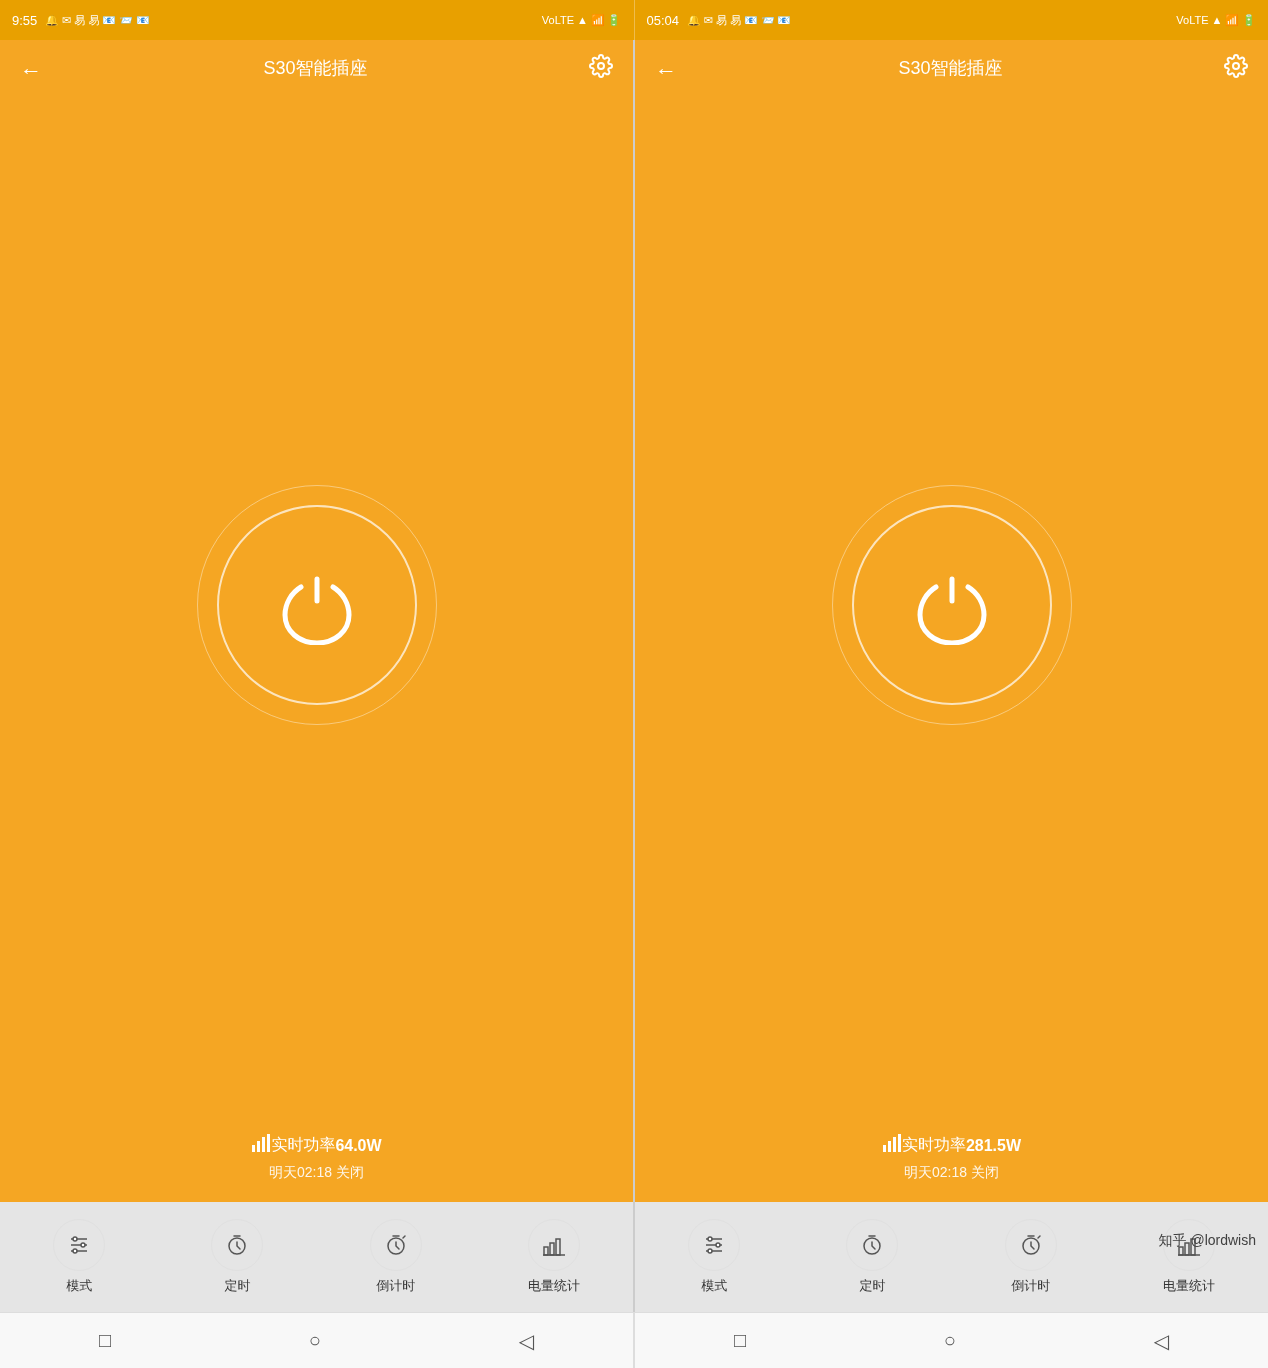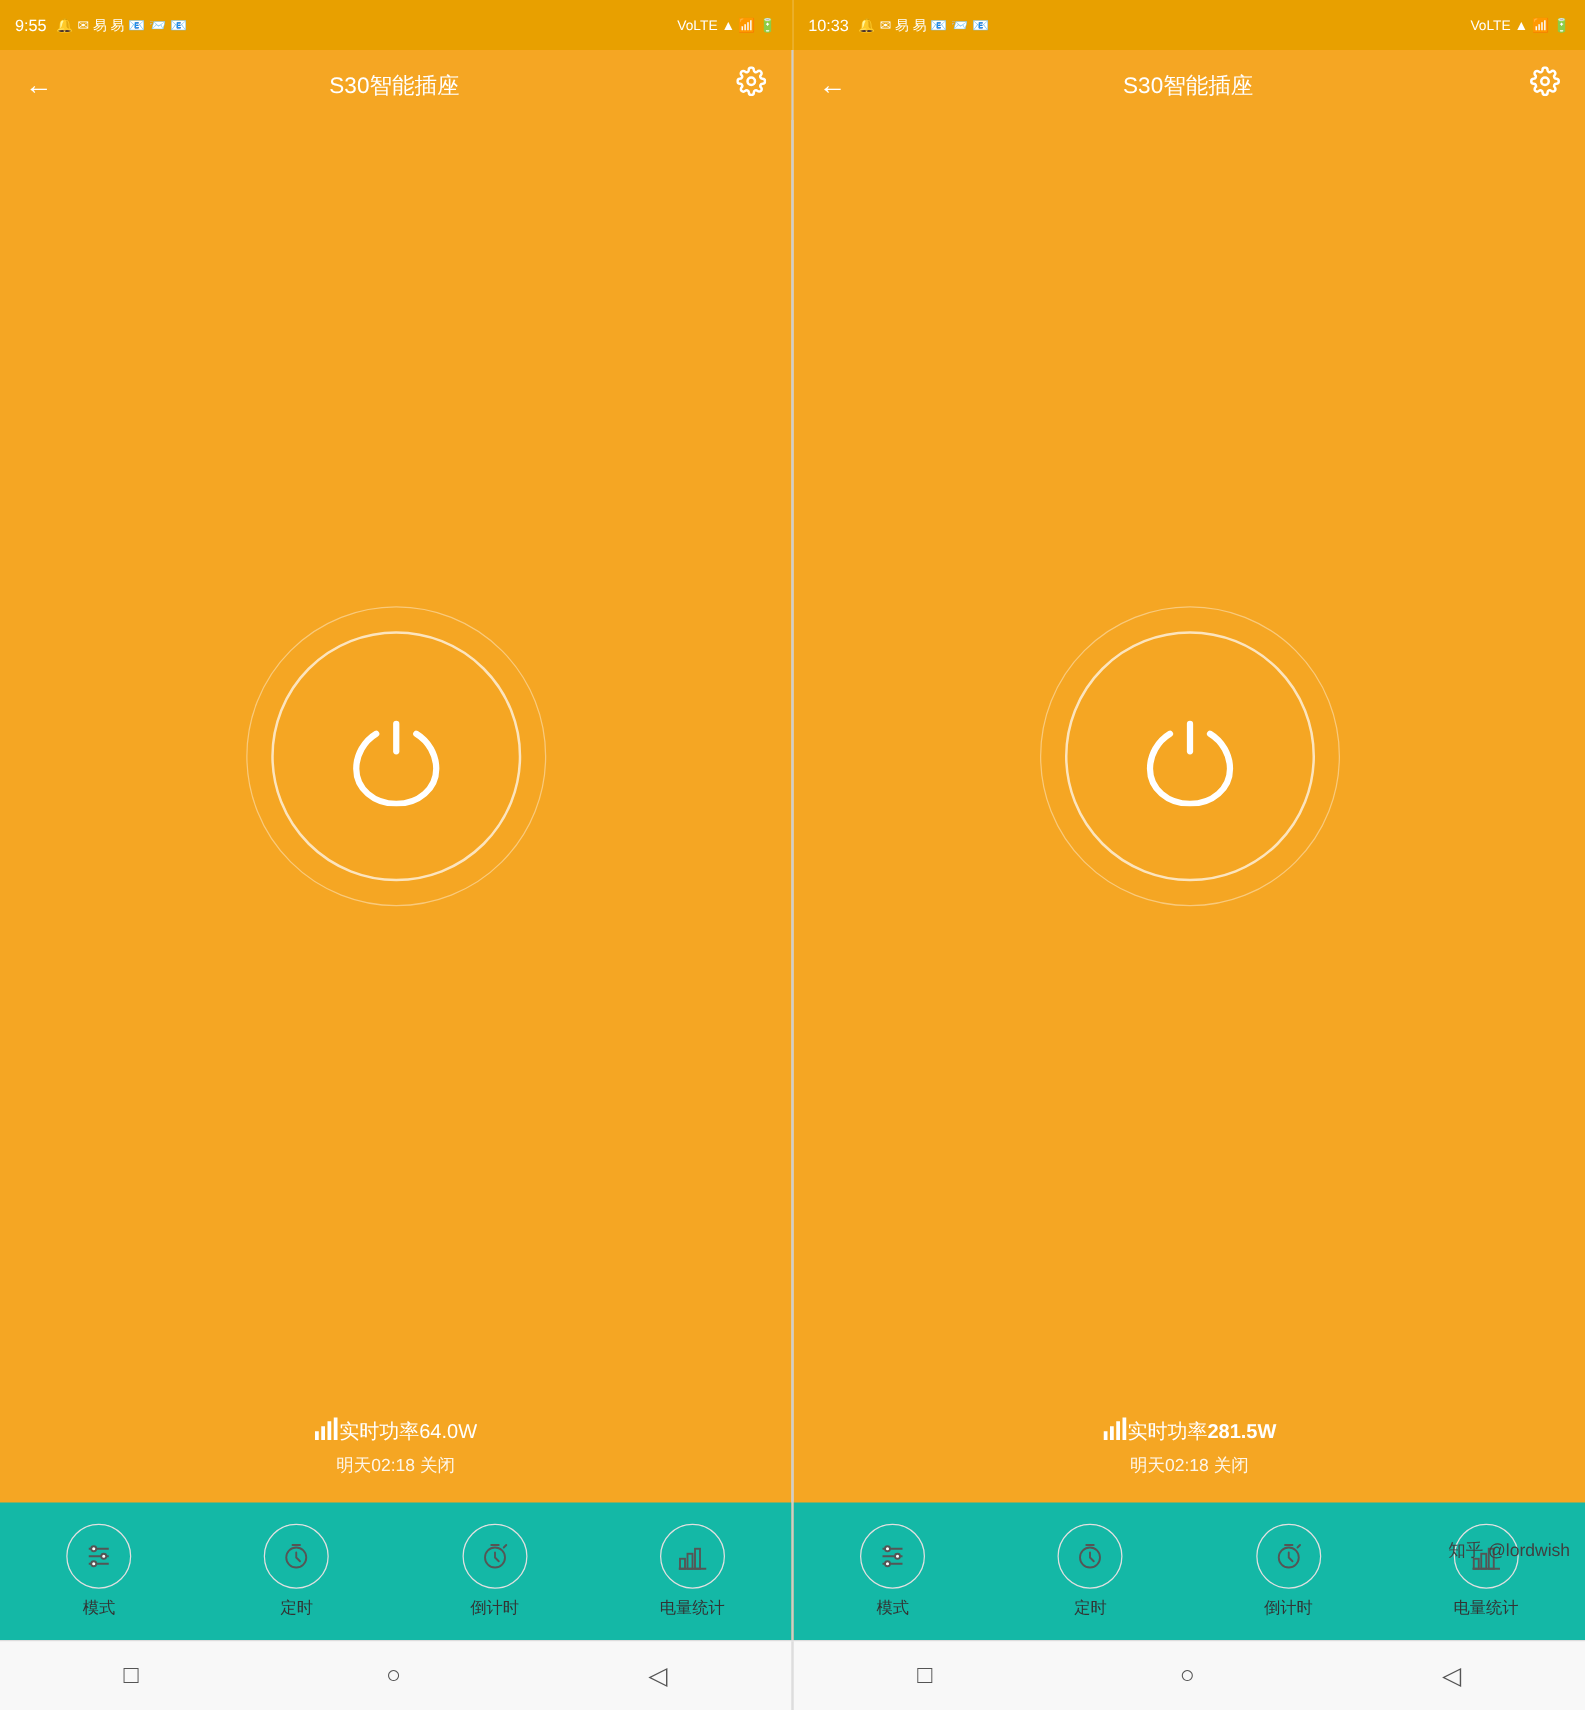--- a/index.html
+++ b/index.html
@@ -145,21 +145,21 @@
       font-size: 18px;
     }
 
     .schedule-text {
       color: rgba(255,255,255,0.9);
       font-size: 14px;
     }
 
     
     .bottom-toolbar {
-      background: #14b8a6;
+      background: #e5e5e5;
       height: 110px;
       display: flex;
       align-items: center;
       justify-content: space-around;
       padding: 10px 0;
     }
 
     .toolbar-item {
       display: flex;
       flex-direction: column;
@@ -227,21 +227,21 @@
         <span>9:55</span>
         <span style="font-size:11px; margin-left:4px;">🔔 ✉ 易 易 📧 📨 📧</span>
       </div>
       <div class="status-bar-right">
         <span style="font-size:11px;">VoLTE ▲ 📶 🔋</span>
       </div>
     </div>
     <div class="status-divider"></div>
     <div class="status-bar">
       <div class="status-bar-left">
-        <span>10:33</span>
+        <span>05:04</span>
         <span style="font-size:11px; margin-left:4px;">🔔 ✉ 易 易 📧 📨 📧</span>
       </div>
       <div class="status-bar-right">
         <span style="font-size:11px;">VoLTE ▲ 📶 🔋</span>
       </div>
     </div>
   </div>
 
   <div class="panels" style="flex:1; min-height:0;">
 
@@ -273,21 +273,21 @@
         <div class="power-stat">
           <span class="power-stat-icon">
             <svg width="20" height="20" viewBox="0 0 20 20" fill="white">
               <rect x="1" y="12" width="3" height="7"></rect>
               <rect x="6" y="8" width="3" height="11"></rect>
               <rect x="11" y="4" width="3" height="15"></rect>
               <rect x="16" y="1" width="3" height="18"></rect>
             </svg>
           </span>
           <span>实时功率</span>
-          <span style="font-weight:400;">64.0W</span>
+          <span style="font-weight:700;">64.0W</span>
         </div>
         <div class="schedule-text">明天02:18 关闭</div>
       </div>
 
       <div class="bottom-toolbar">
         <div class="toolbar-item">
           <div class="toolbar-icon-circle">
             <svg width="24" height="24" viewBox="0 0 24 24" fill="none" stroke="#555" stroke-width="1.5">
               <line x1="4" y1="6" x2="20" y2="6"></line>
               <line x1="4" y1="12" x2="20" y2="12"></line>

